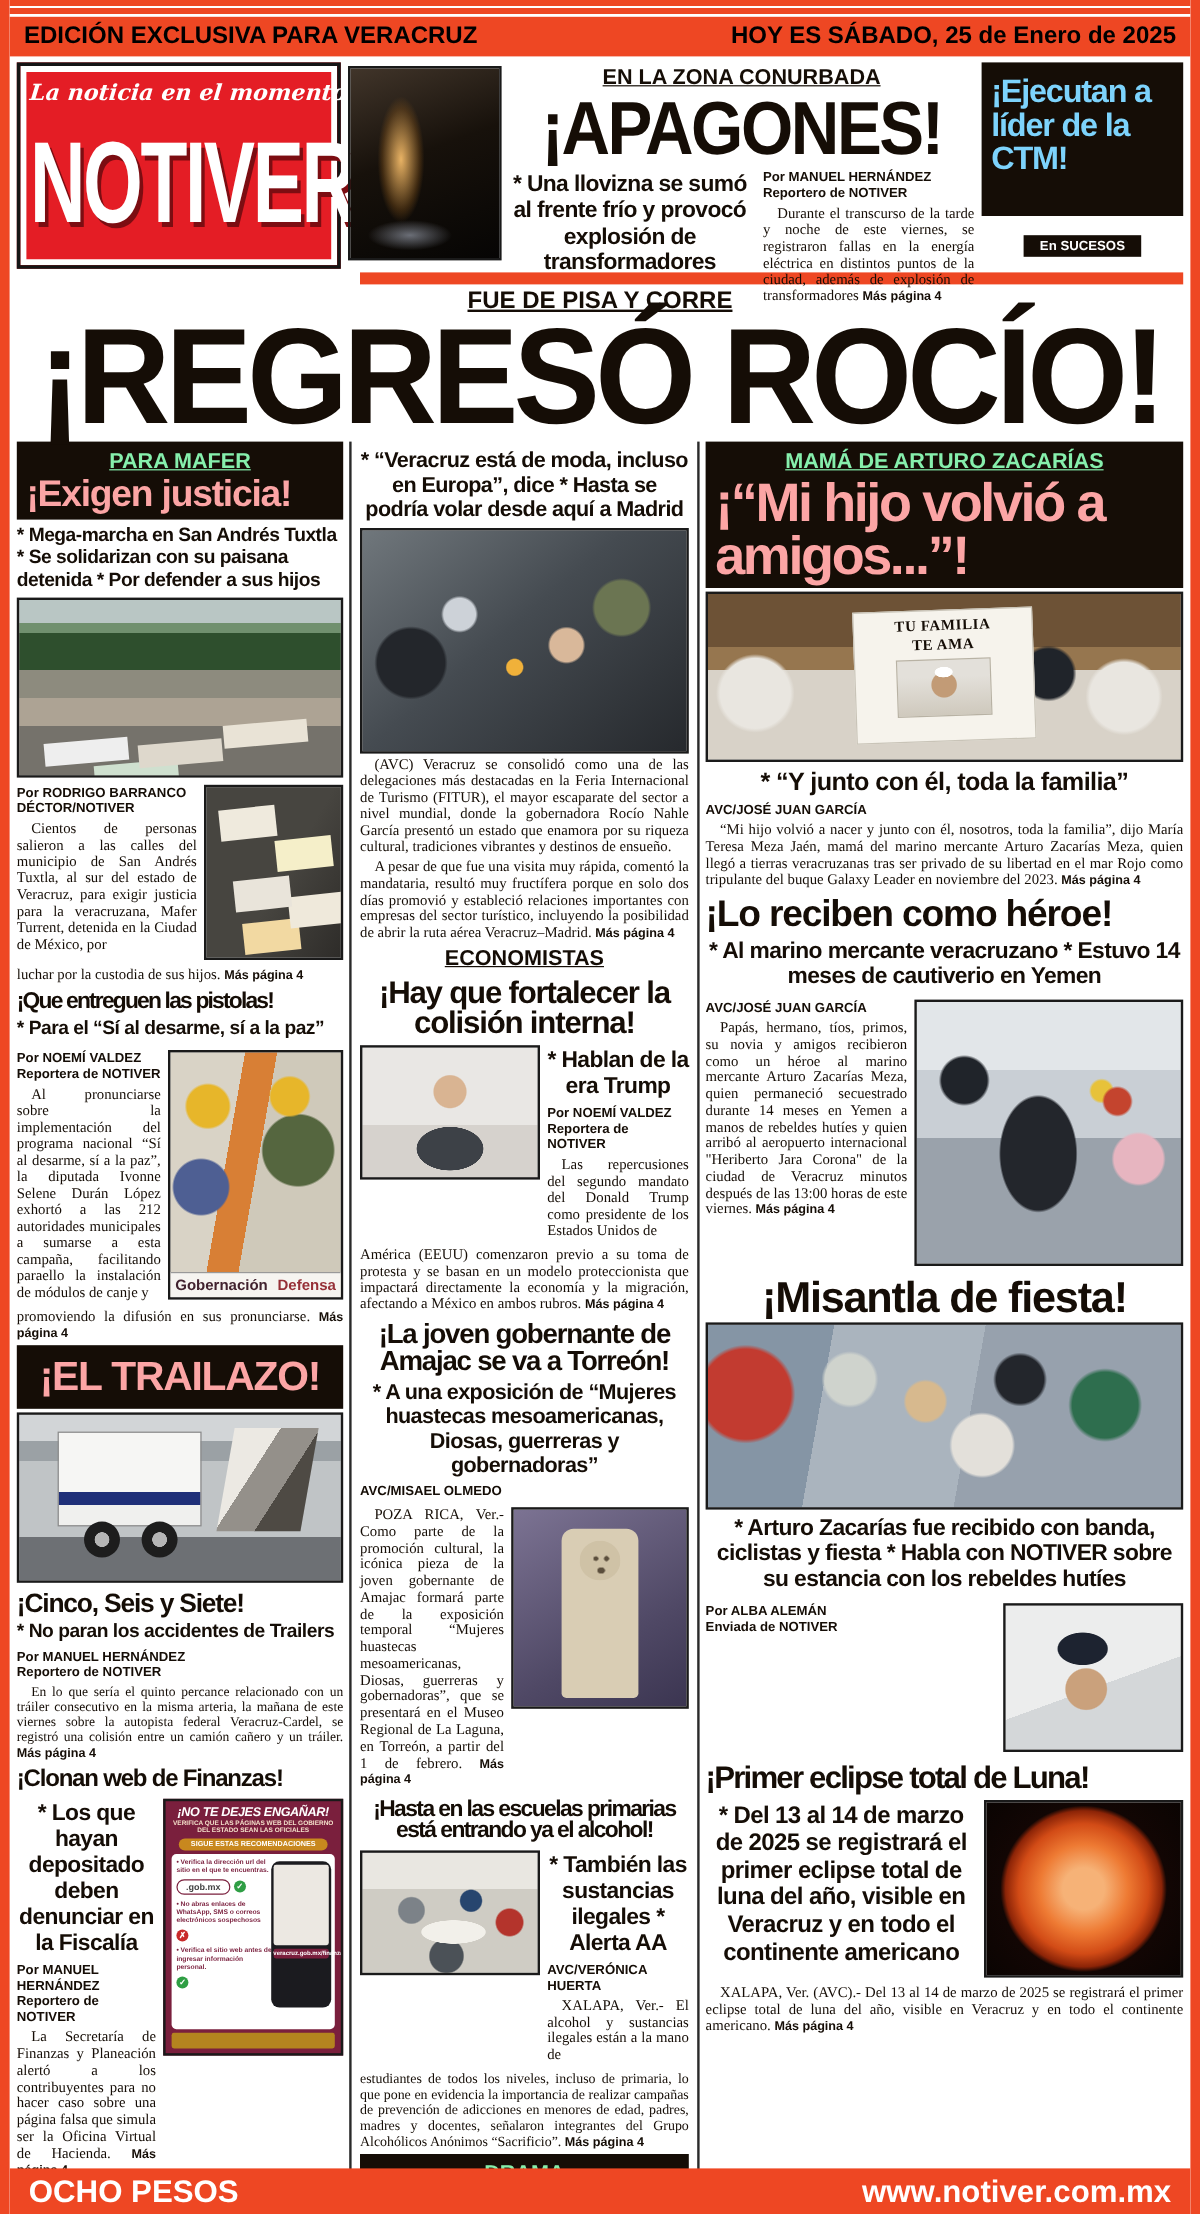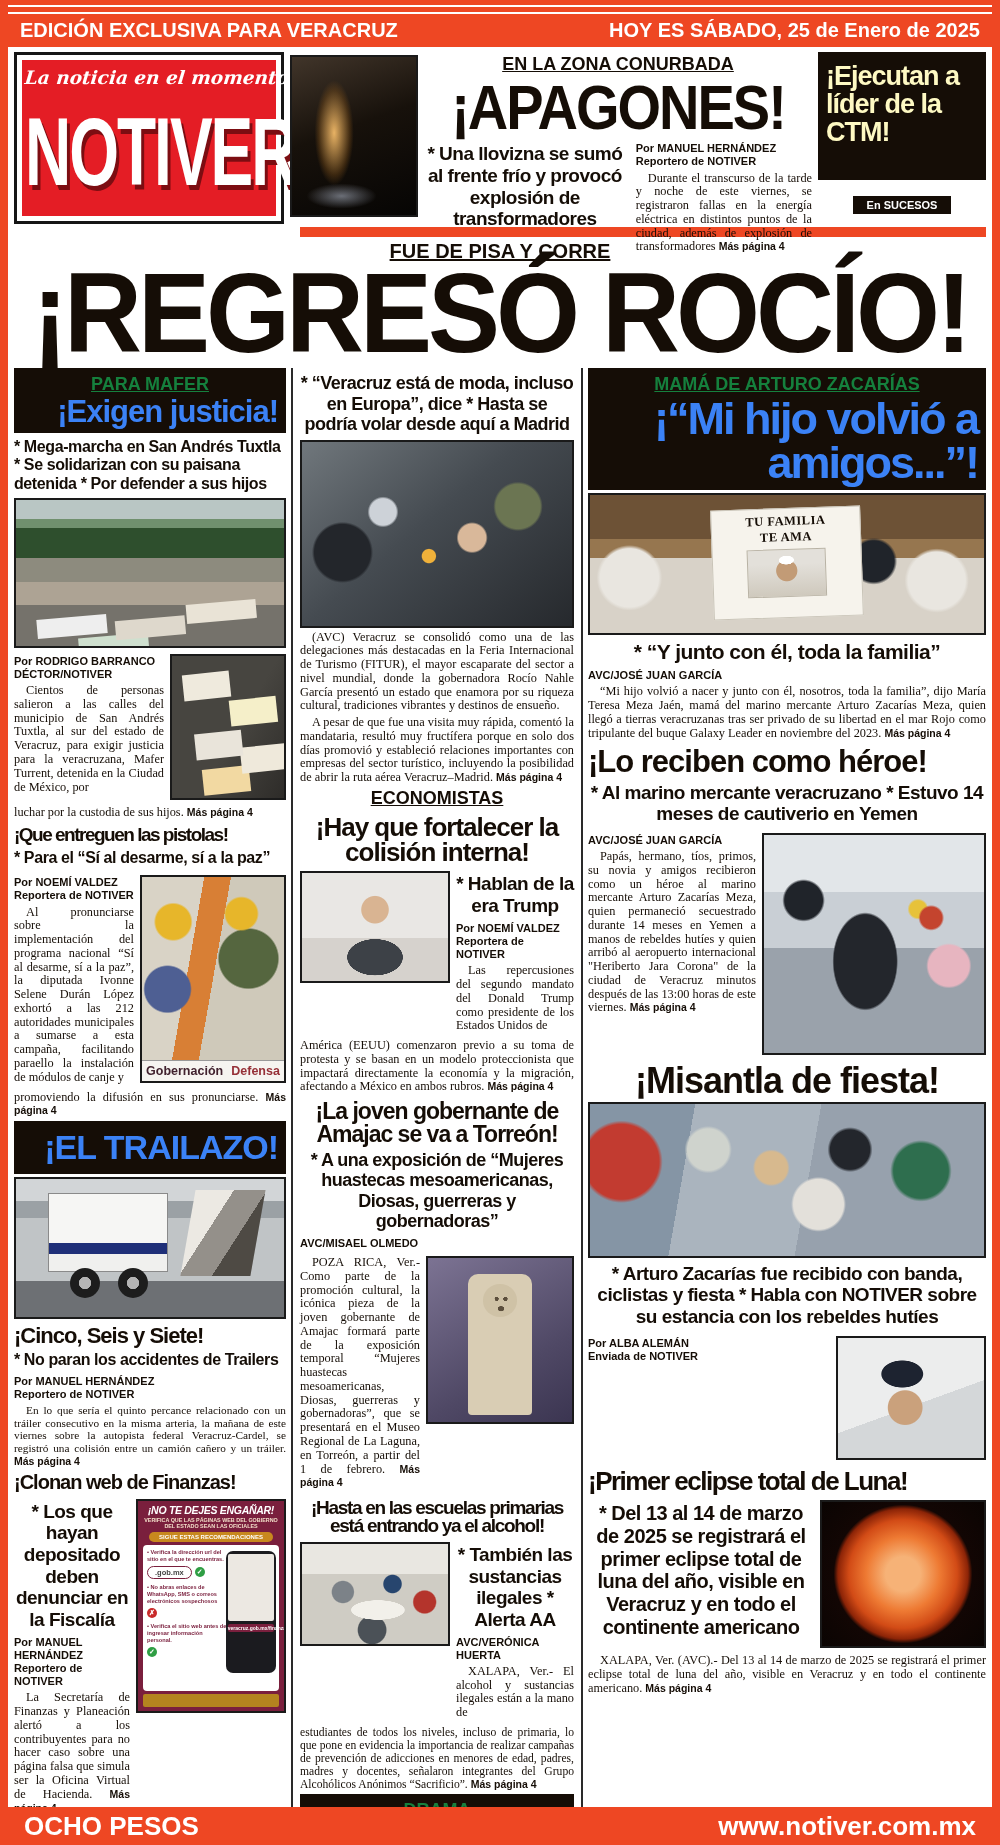--- a/index.html
+++ b/index.html
@@ -1,58 +1,58 @@
 <!DOCTYPE html>
 <html><head>
 <meta charset="utf-8">
 <style>
   html,body{margin:0;padding:0;background:#fff;}
   .page{position:relative;width:1000px;height:1845px;box-sizing:border-box;
         border-left:8px solid #ee4723;border-right:8px solid #ee4723;
         background:#fff;overflow:hidden;font-family:"Liberation Sans",sans-serif;color:#150d06;}
   
   .stripes{height:14px;background:linear-gradient(#ee4723 0 5px,#fff 5px 7px,#ee4723 7px 12px,#fff 12px 14px);}
-  .title-strip{background:#ee4723;color:#ffffff;font-weight:bold;font-size:20px;
+  .title-strip{background:#ee4723;color:#000000;font-weight:bold;font-size:20px;
                display:flex;justify-content:space-between;align-items:center;padding:5px 12px;}
   .header-row{display:flex;gap:6px;padding:5px 6px 0 6px;height:172px;}
   .logo-box{width:270px;box-sizing:border-box;background:#e41d25;border:3px solid #151515;
             box-shadow:inset 0 0 0 5px #fff;padding:12px 8px 0;flex:none;}
   .tagline{color:#fff;font-family:"DejaVu Serif",serif;font-style:italic;font-weight:bold;
            font-size:18.5px;text-align:center;transform:skewX(-6deg);white-space:nowrap;}
   .logo-text{color:#fff;font-size:64px;font-weight:bold;letter-spacing:-2px;text-align:center;
              line-height:1;margin-top:16px;transform:scaleY(1.5);transform-origin:center top;
              text-shadow:3px 3px 0 #7c0d12;}
   .ap-sec{flex:1;min-width:0;padding-top:2px;}
   .kick{font-weight:bold;text-decoration:underline;text-align:center;font-size:18px;}
   .ap-hl{font-weight:bold;font-size:56px;letter-spacing:-2px;text-align:center;line-height:.95;
          transform:scaleY(1.12);transform-origin:center top;margin:2px 0 8px;}
   .ap-bottom{display:flex;gap:10px;margin-top:6px;}
   .ap-sub{width:52%;}
   .ap-right{flex:1;}
   .ctm-col{width:168px;flex:none;display:flex;flex-direction:column;align-items:center;}
-  .ctm-box{background:#150d06;color:#fef9c3;font-weight:bold;font-size:27px;line-height:1.04;
+  .ctm-box{background:#150d06;color:#7dd3fc;font-weight:bold;font-size:27px;line-height:1.04;
            letter-spacing:-1px;padding:10px 8px;width:100%;box-sizing:border-box;height:128px;}
   .ctm-tag{background:#150d06;color:#fff;font-weight:bold;font-size:11px;text-align:center;
            margin-top:16px;padding:3px 14px;}
   .orange-rule{height:10px;background:#ee4723;margin:3px 6px 0 292px;}
   
   .lead{text-align:center;}
   .lead-kick{font-weight:bold;text-decoration:underline;font-size:20px;margin-top:3px;}
   .lead-hl{font-weight:bold;font-size:108px;letter-spacing:-4px;line-height:.88;white-space:nowrap;
            transform:scaleY(1.05);transform-origin:center top;}
   
   .columns{display:flex;padding:10px 6px 0;align-items:stretch;}
   .col-l{width:272px;flex:none;}
   .col-m{width:292px;flex:none;box-sizing:border-box;border-left:2px solid #2a2a2a;
          border-right:2px solid #2a2a2a;padding:0 7px;margin:0 5px;}
   .col-r{flex:1;min-width:0;}
   .bb{background:#150d06;color:#fff;padding:6px 8px;}
-  .bb .kick{color:#15803d;}
+  .bb .kick{color:#86efac;}
   .hl{font-weight:bold;letter-spacing:-1px;line-height:.97;color:#150d06;margin:6px 0 3px;}
-  .bb .hl{color:#3b82f6;margin:2px 0 0;text-align:right;}
+  .bb .hl{color:#fca5a5;margin:2px 0 0;}
   .bul{font-weight:bold;font-size:16px;line-height:1.14;letter-spacing:-.4px;margin:5px 0;}
   .bul-lg{font-size:19px;letter-spacing:-.5px;text-align:center;}
   .byline{font-weight:bold;font-size:11px;line-height:1.2;margin:4px 0 3px;}
   .body{font-family:"Liberation Serif",serif;font-size:12.3px;line-height:1.12;text-align:justify;
         text-indent:12px;margin:3px 0;}
   .more{font-family:"Liberation Sans",sans-serif;font-weight:bold;font-size:10.5px;}
   .split{display:flex;gap:6px;align-items:flex-start;}
   .split .txt{flex:1;min-width:0;}
   .ph{border:2px solid #1a1a1a;box-sizing:border-box;position:relative;overflow:hidden;margin:3px 0;}
   

